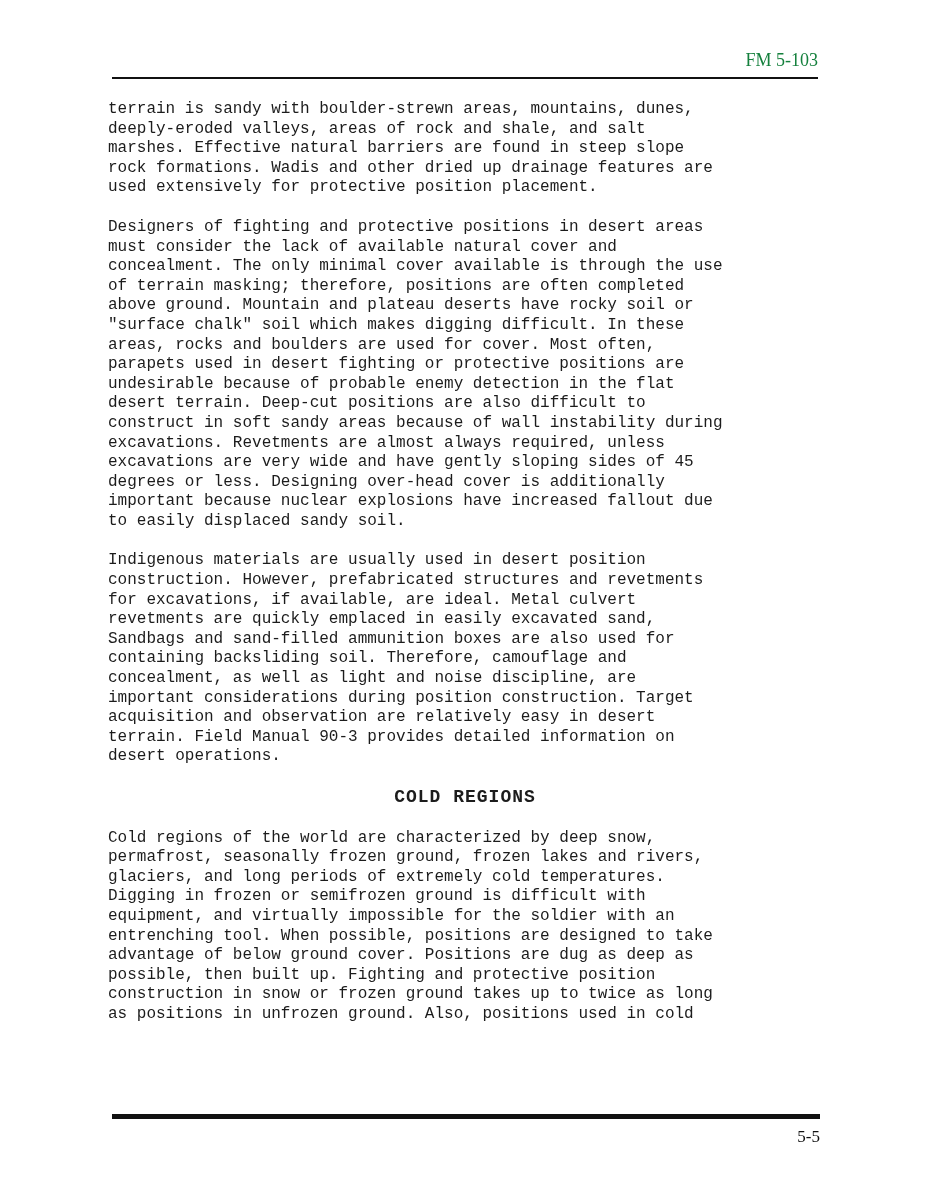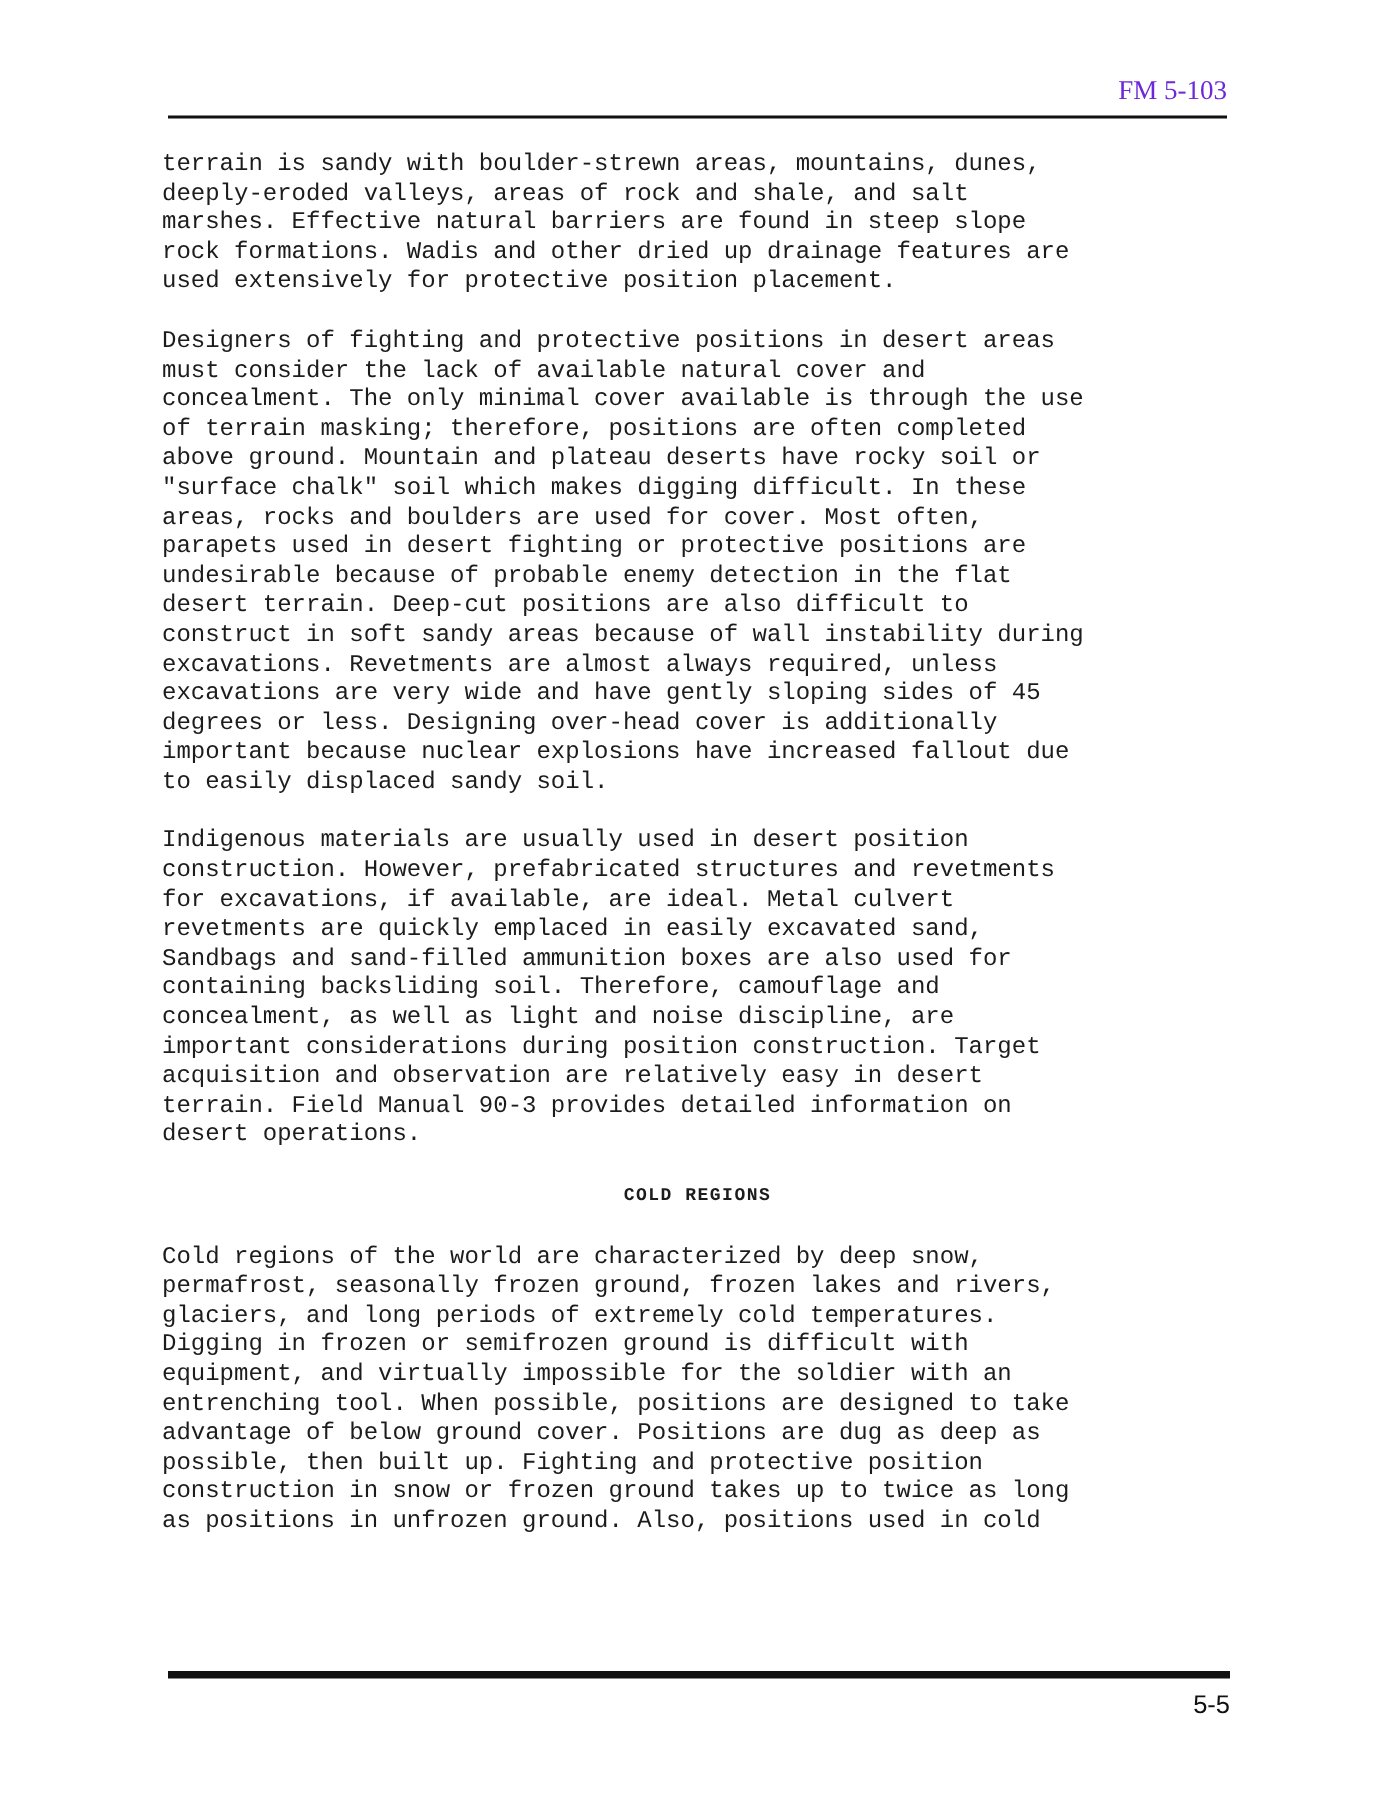--- a/index.html
+++ b/index.html
@@ -17,59 +17,59 @@
     color: #1c1c1c;
   }
   .page-header {
     position: absolute;
     top: 50px;
     left: 112px;
     right: 108px;
     text-align: right;
     font-family: "Liberation Serif", serif;
     font-size: 18px;
-    color: #6d28d9;
+    color: #15803d;
     padding-bottom: 6px;
     border-bottom: 2px solid #111;
   }
   .page-body {
     position: absolute;
     top: 100px;
     left: 108px;
     right: 104px;
   }
   .para {
     margin: 0 0 20px 0;
     font-size: 16px;
     line-height: 19.6px;
     white-space: pre-wrap;
     letter-spacing: 0px;
   }
   .section-heading {
     margin: 21px 0 21px 0;
-    font-size: 12px;
+    font-size: 18px;
     line-height: 19.6px;
     font-weight: bold;
     text-align: center;
     letter-spacing: 1px;
   }
   .page-footer {
     position: absolute;
     left: 112px;
     right: 106px;
     top: 1114px;
   }
   .footer-rule {
     height: 5px;
     background: #111;
   }
   .page-number {
     margin-top: 8px;
     text-align: right;
-    font-family: Liberation Sans, sans-serif;
+    font-family: Liberation Serif, serif;
     font-size: 17px;
     color: #111;
   }
 </style>
 </head>
 <body>
 
 <div class="page">
 
   <div class="page-header">

